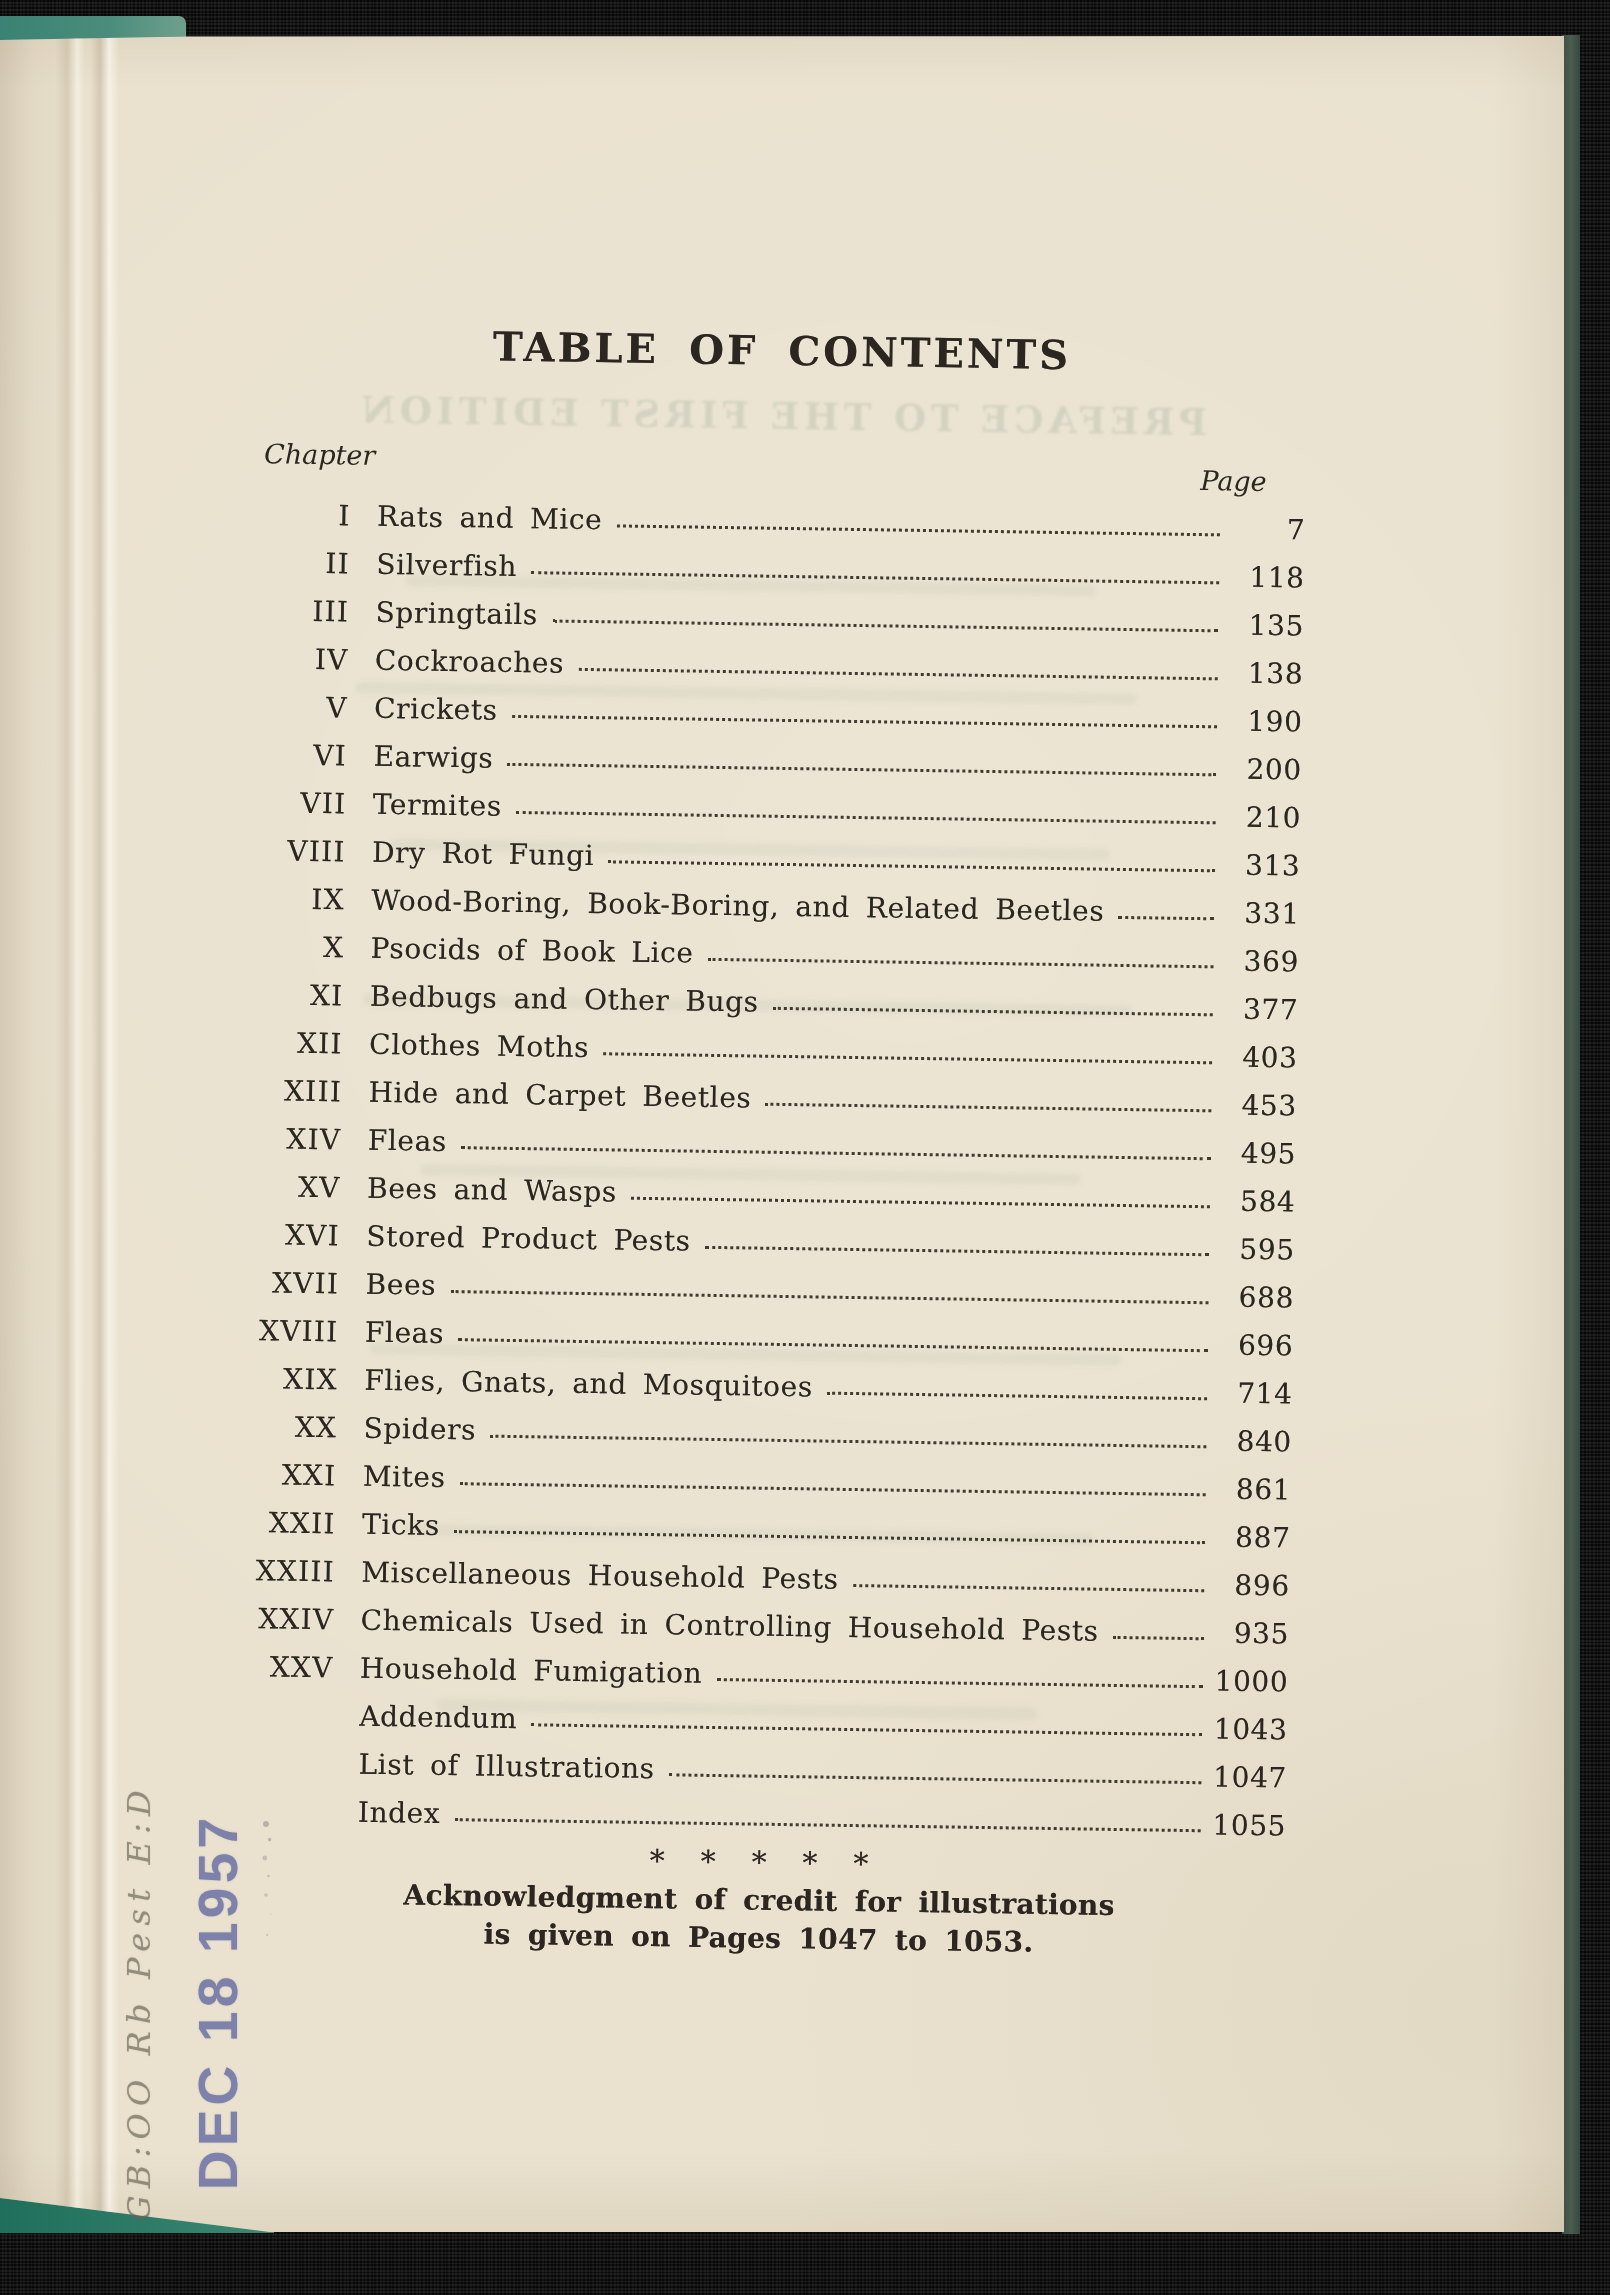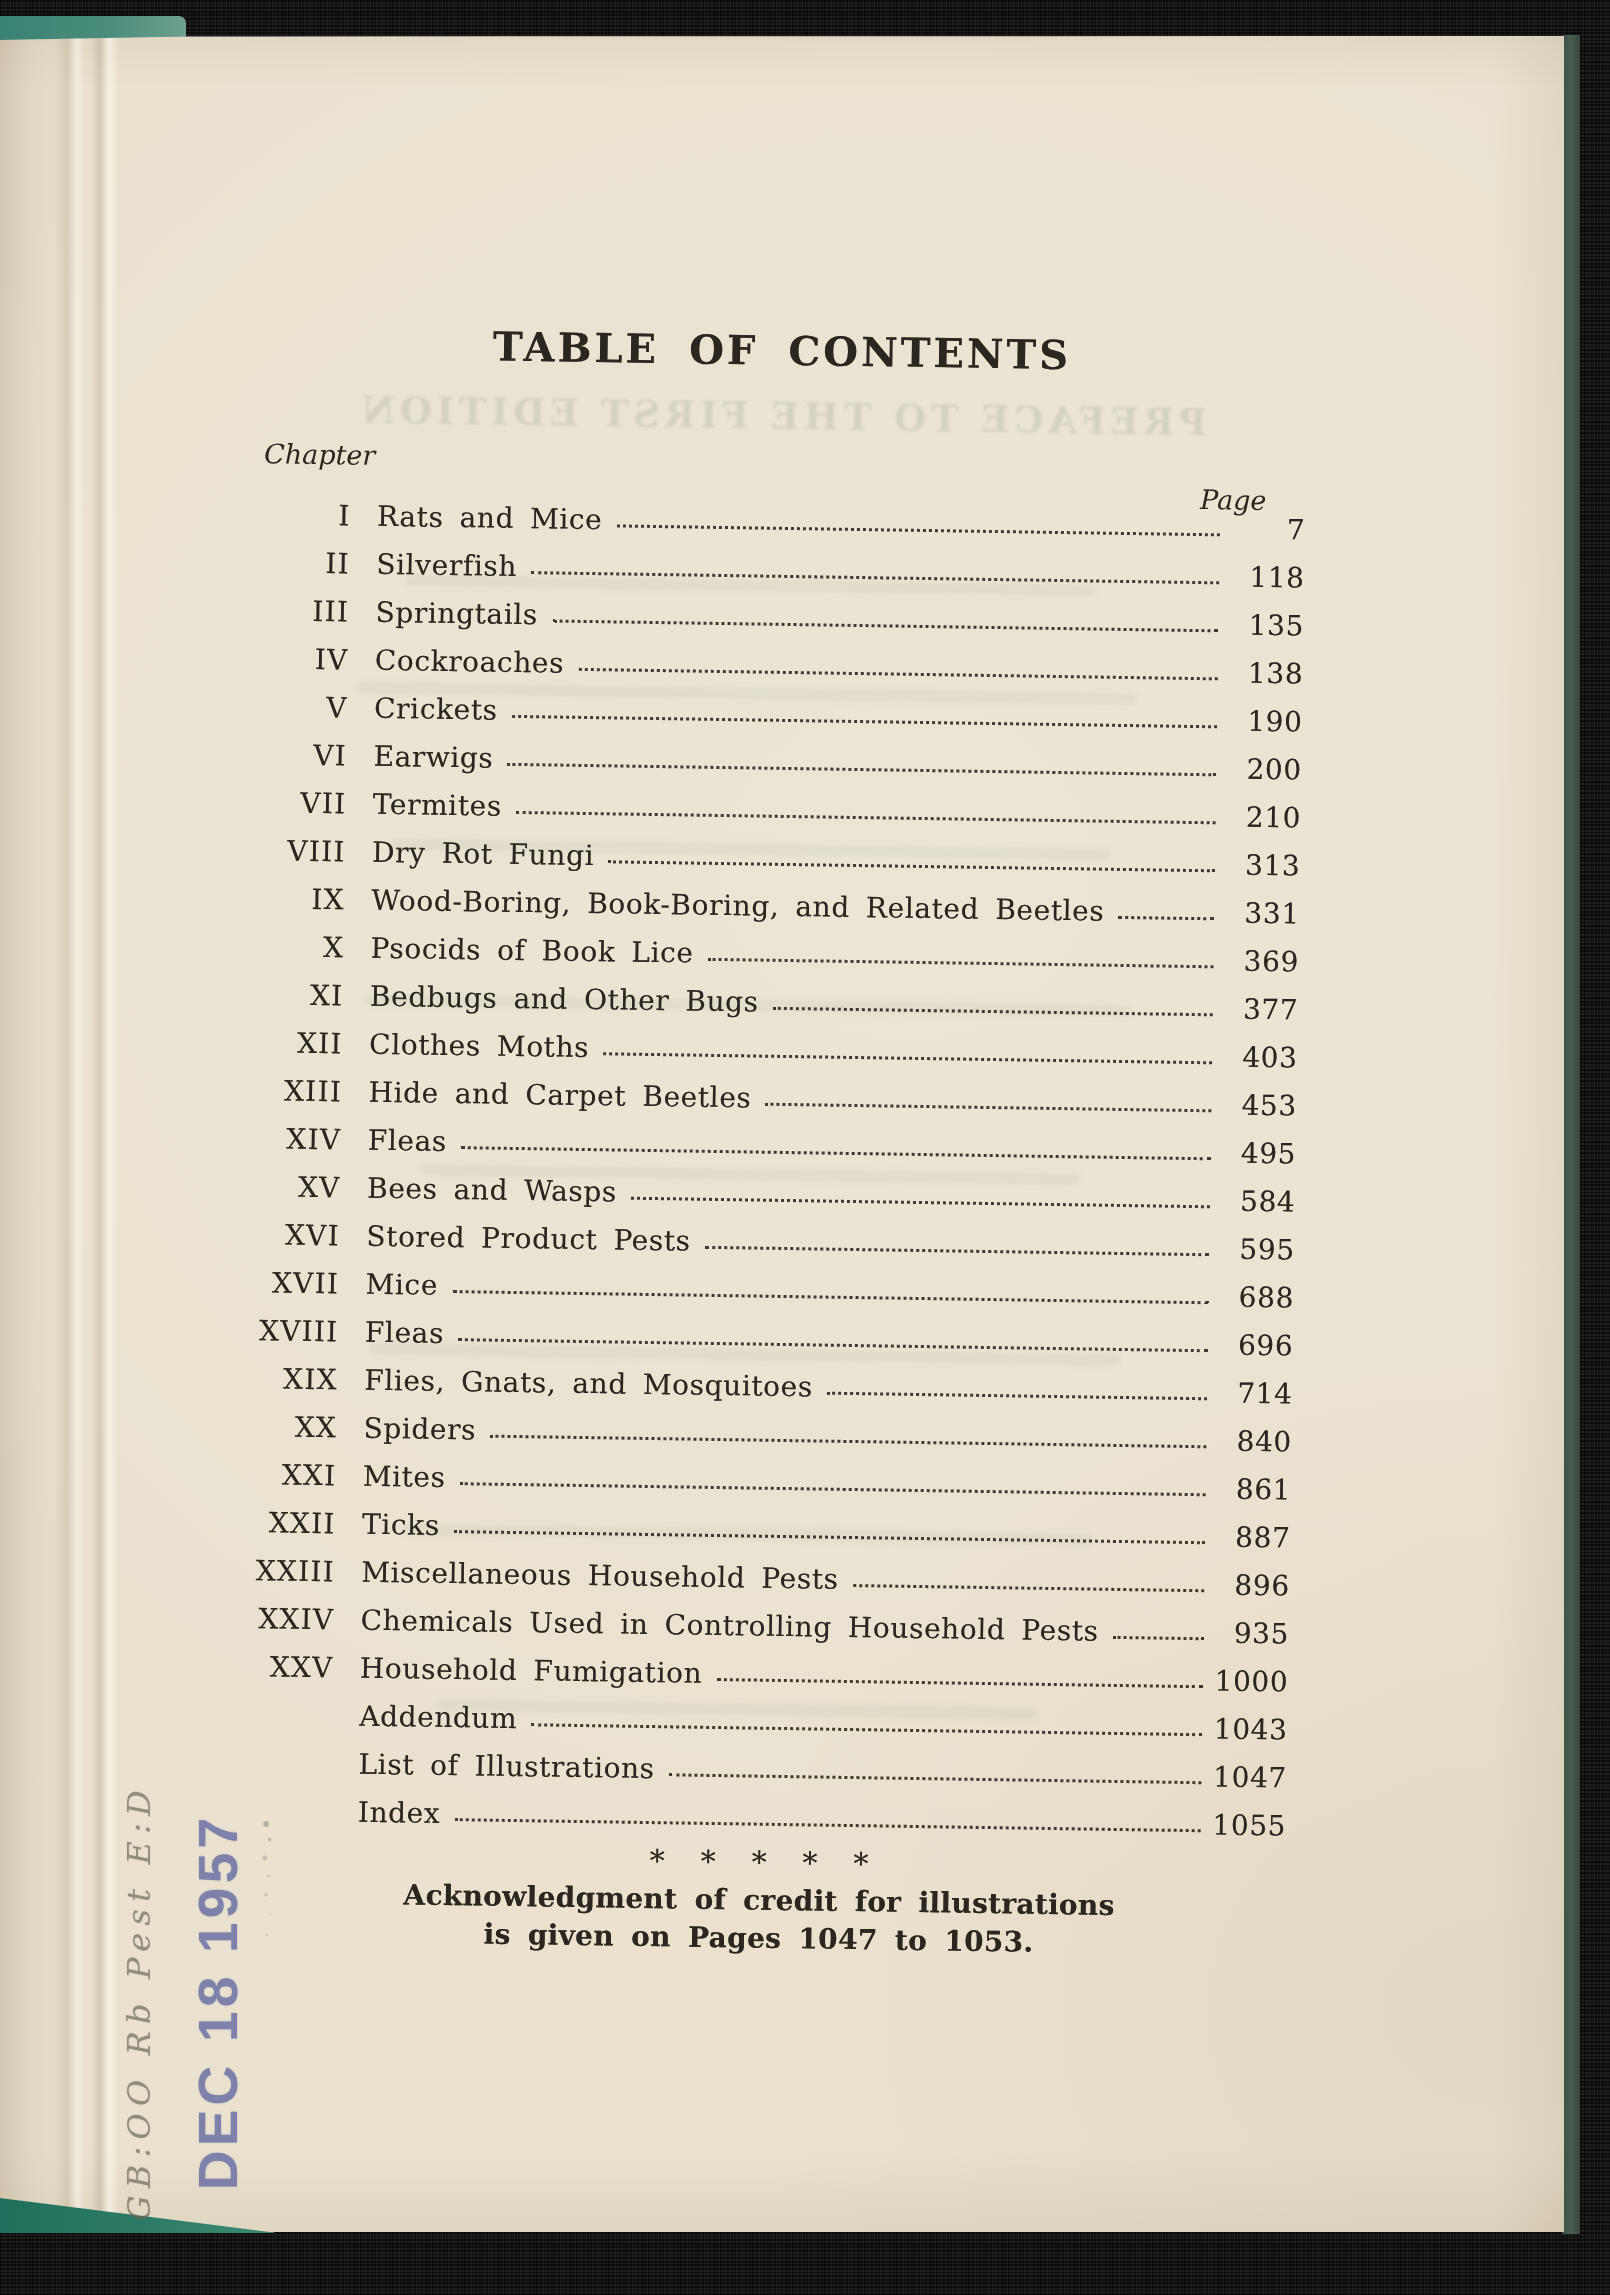--- a/index.html
+++ b/index.html
@@ -38,21 +38,21 @@
     position:absolute;left:253px;top:283px;width:1059px;height:1671px;
     transform:rotate(0.85deg);transform-origin:0 0;
     color:#2b2620;
   }
   .title{
     text-align:center;font-weight:bold;font-size:40px;letter-spacing:3px;word-spacing:13.2px;
     text-shadow:0 0 0.6px rgba(43,38,32,.55);
   }
   .labels{position:absolute;left:0;top:119px;width:100%;height:36px;font-style:italic;font-size:27px;}
   .chapter-label{position:absolute;left:13.2px;top:0;}
-  .page-label{position:absolute;right:43px;top:13.2px;margin-top:19px;}
+  .page-label{position:absolute;right:43px;top:13.2px;}
 
   .entries{position:absolute;left:0;top:164px;width:100%;}
   .row{display:flex;align-items:flex-end;height:48px;font-size:28px;}
   .roman{width:127px;text-align:right;padding-right:26.5px;box-sizing:border-box;letter-spacing:1.2px;text-shadow:0 0 0.6px rgba(43,38,32,.45);}
   .rtitle{white-space:nowrap;word-spacing:6.6px;letter-spacing:0.6px;text-shadow:0 0 0.6px rgba(43,38,32,.45);}
   .leader{flex:1;border-bottom:3.6px dotted #332c23;margin:0 8.4px 9px 14.4px;height:6px;opacity:.92;}
   .pnum{min-width:77px;text-align:right;padding-right:3.6px;letter-spacing:0.6px;text-shadow:0 0 0.6px rgba(43,38,32,.45);}
 
   .separator{position:absolute;left:0;top:1518px;width:100%;text-align:center;font-size:30px;word-spacing:24px;letter-spacing:1.2px;text-shadow:0 0 0.6px rgba(43,38,32,.5);}
   .ack{position:absolute;left:0;top:1555px;width:100%;text-align:center;font-weight:bold;font-size:28px;line-height:38px;word-spacing:7.2px;letter-spacing:0.3px;text-shadow:0 0 0.6px rgba(43,38,32,.6);}
@@ -223,21 +223,21 @@
 
   <div class="row">
     <span class="roman">XVI</span>
     <span class="rtitle">Stored Product Pests</span>
     <span class="leader"></span>
     <span class="pnum">595</span>
   </div>
 
   <div class="row">
     <span class="roman">XVII</span>
-    <span class="rtitle">Mice</span>
+    <span class="rtitle">Bees</span>
     <span class="leader"></span>
     <span class="pnum">688</span>
   </div>
 
   <div class="row">
     <span class="roman">XVIII</span>
     <span class="rtitle">Fleas</span>
     <span class="leader"></span>
     <span class="pnum">696</span>
   </div>

